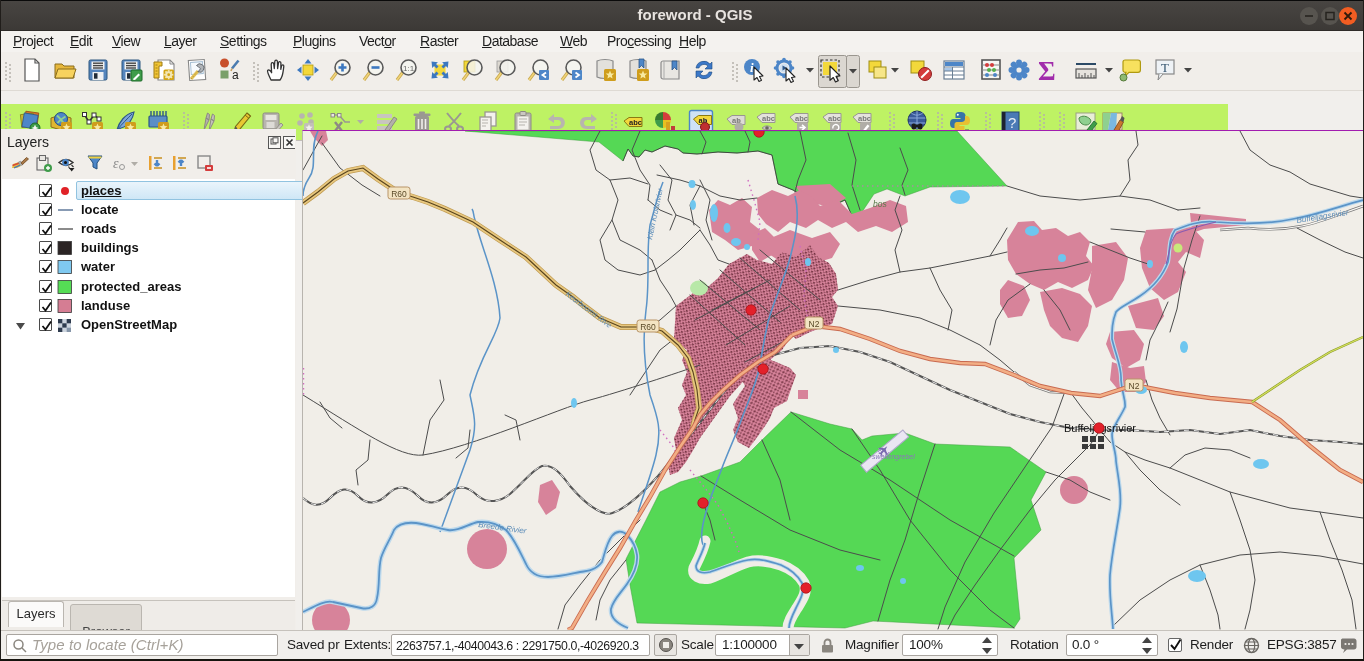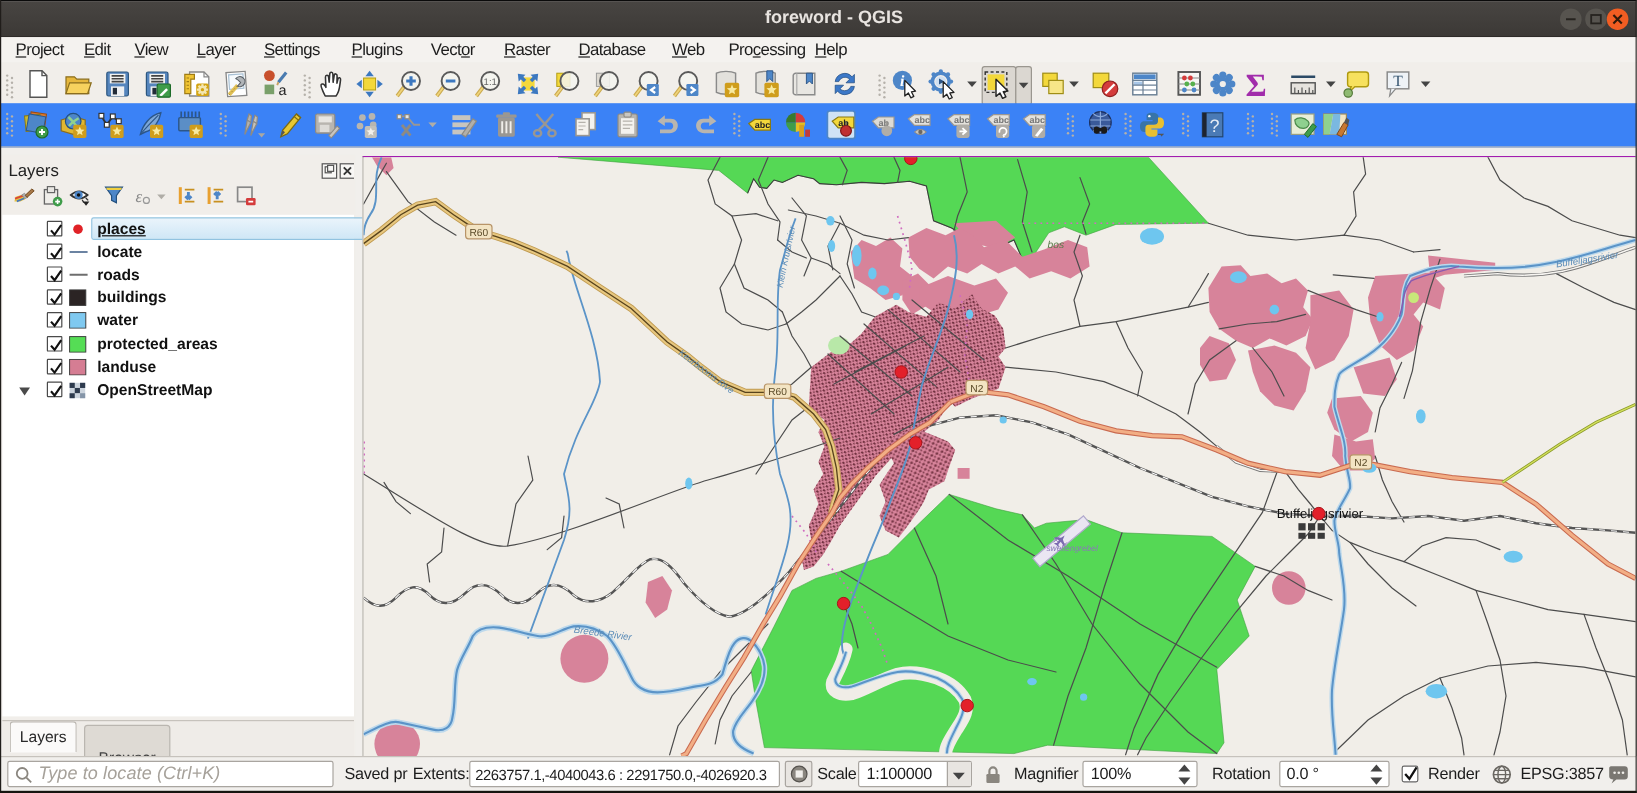--- a/index.html
+++ b/index.html
@@ -10,21 +10,21 @@
 #titlebar { position:absolute; left:0; top:0; width:1364px; height:31px;
   background:linear-gradient(#484542,#3c3936); border-top:1px solid #0a0a0a; border-bottom:1px solid #2e2b28; }
 #title { position:absolute; left:0; right:0; top:5px; text-align:center; color:#e8e4e0; font-size:15px; font-weight:bold;padding-left:26px; }
 .winbtn { position:absolute; top:6px; width:18px; height:18px; border-radius:50%; }
 .winbtn svg { position:absolute; left:0; top:0; }
 
 #menubar { position:absolute; left:0px; top:31px; width:1364px; height:21px; background:#f4f2ef; color:#1d1d1d; font-size:14px; letter-spacing:-0.5px; }
 #menubar span { position:absolute; top:2px; }
 
 #tb1 { position:absolute; left:0px; top:52px; width:1364px; height:39px; background:#f1eeea; border-bottom:1px solid #dedad4; }
-#tb2 { position:absolute; left:0px; top:86px; width:1364px; height:37px; background:#3b82f6; border-bottom:1px solid #c2beb8; }
+#tb2 { position:absolute; left:0px; top:104px; width:1228px; height:37px; background:#bef264; border-bottom:1px solid #c2beb8; }
 
 #dock { position:absolute; left:0px; top:129px; width:296px; height:501px; background:#f1eeea; }
 #paneltitle { position:absolute; left:7px; top:4.5px; font-size:14px; color:#222; }
 #layerlist { position:absolute; left:2px; top:50px; width:293px; height:418px; background:#ffffff; }
 .lrow { position:absolute; left:12px; width:293px; height:19.25px; font-size:13px; font-weight:bold; color:#111; }
 .lrow .cb { position:absolute; left:24.5px; top:2.5px; width:13.5px; height:13.5px; background:#fff; border:1px solid #4a4a4a; border-radius:1px; }
 .lrow .cb svg { position:absolute; left:-1px; top:-1px; }
 .lrow .name { position:absolute; left:67px; top:2px; }
 .sw { position:absolute; left:43px; top:2.5px; width:16px; height:14px; }
 

